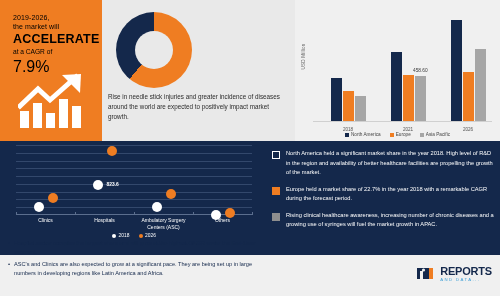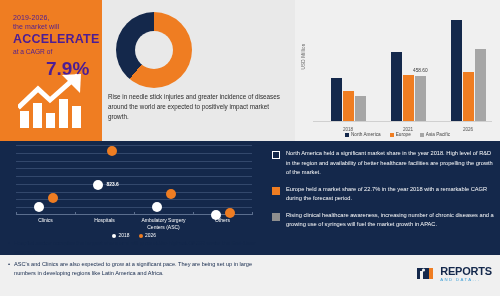--- a/index.html
+++ b/index.html
@@ -23,28 +23,28 @@
   }
   .panel-orange {
     width: 102px; height: 141px;
     background: #ef7d22;
     position: relative;
     flex: 0 0 102px;
   }
   .cagr-text {
     position: absolute;
     left: 13px; top: 14px;
-    color: #4c1d95;
+    color: #000000;
     line-height: 1.22;
   }
   .cagr-l1 { font-size: 7px; letter-spacing: .1px; }
   .cagr-l2 { font-size: 7px; letter-spacing: .1px; }
   .cagr-accel { font-size: 12.5px; font-weight: bold; letter-spacing: .2px; margin-top: 1px;}
   .cagr-l3 { font-size: 6.6px; margin-top: 1px;}
-  .cagr-val { font-size: 19px; font-weight: bold; margin-top: 1px; margin-left: 33px; }
+  .cagr-val { font-size: 16px; font-weight: normal; margin-top: 1px; }
 
   .growth-icon {
     position: absolute;
     left: 18px; top: 73px;
     width: 72px; height: 56px;
   }
 
   .panel-grey {
     flex: 1 1 auto; height: 141px;
     background: #e9e9e9;

